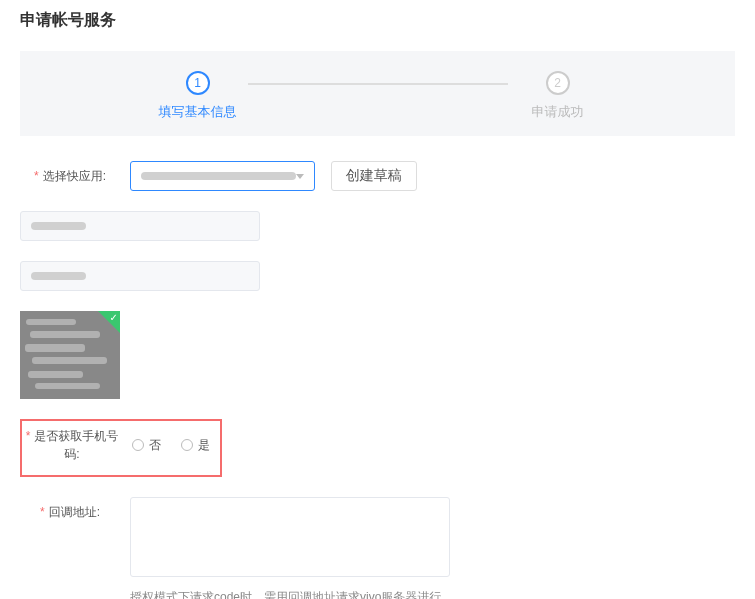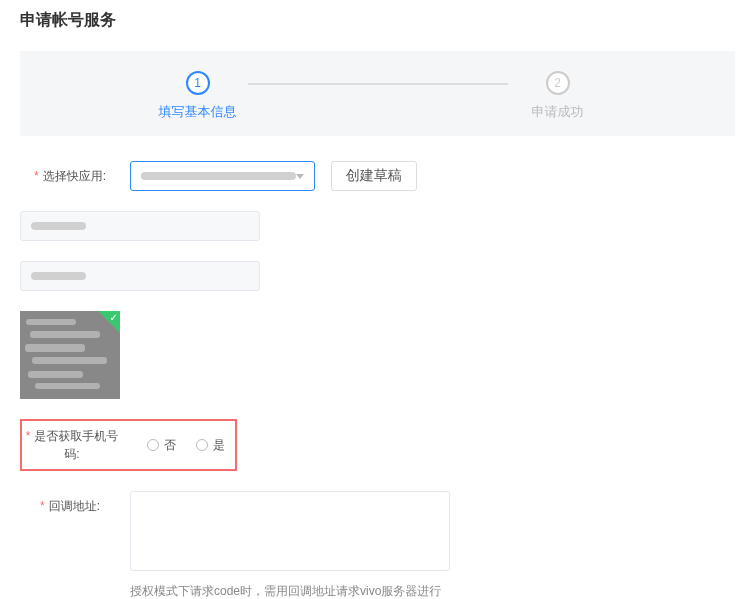--- a/index.html
+++ b/index.html
@@ -21,21 +21,21 @@
     .select .scribble { flex: 1; }
     .select-arrow { width: 0; height: 0; border-left: 4px solid transparent; border-right: 4px solid transparent; border-top: 5px solid #bbb; }
     .btn-outline { display: inline-flex; height: 30px; align-items: center; padding: 0 14px; border: 1px solid #ddd; border-radius: 3px; margin-left: 12px; color: #555; background: #fff; cursor: pointer; font-size: 14px; }
     .input { width: 240px; height: 30px; border: 1px solid #e4e7ed; background: #f7f8fa; border-radius: 3px; padding: 0 10px; display: flex; align-items: center; }
     .input .scribble { width: 55px; }
     .icon-box { width: 100px; height: 88px; background: #888; position: relative; overflow: hidden; }
     .icon-corner { position: absolute; top: 0; right: 0; width: 0; height: 0; border-top: 22px solid #3ac76f; border-left: 22px solid transparent; }
     .icon-check { position: absolute; top: 1px; right: 2px; color: #fff; font-size: 10px; }
     .icon-scribbles { position: absolute; inset: 0; }
     .icon-scribbles span { position: absolute; background: rgba(255,255,255,0.35); border-radius: 3px; }
-    .radio-highlight { border: 2px solid #f56c6c; padding: 6px 10px 6px 0; display: inline-flex; align-items: center; gap: 15px; }
+    .radio-highlight { border: 2px solid #f56c6c; padding: 6px 10px 12px 0; display: inline-flex; align-items: center; }
     .radio-group { display: inline-flex; gap: 20px; align-items: center; height: 30px; }
     .radio { display: inline-flex; align-items: center; gap: 5px; font-size: 12px; color: #555; }
     .radio-circle { width: 12px; height: 12px; border: 1px solid #bbb; border-radius: 50%; display: inline-block; }
     .textarea { width: 320px; height: 80px; border: 1px solid #e4e7ed; border-radius: 3px; background: #fff; }
     .helper { width: 320px; font-size: 12px; color: #888; line-height: 1.7; margin-top: 10px; }
     .scribble { display: inline-block; height: 8px; background: #d0d0d0; border-radius: 4px; width: 40px; filter: blur(0.4px); }
   </style>
 </head>
 <body>
 

